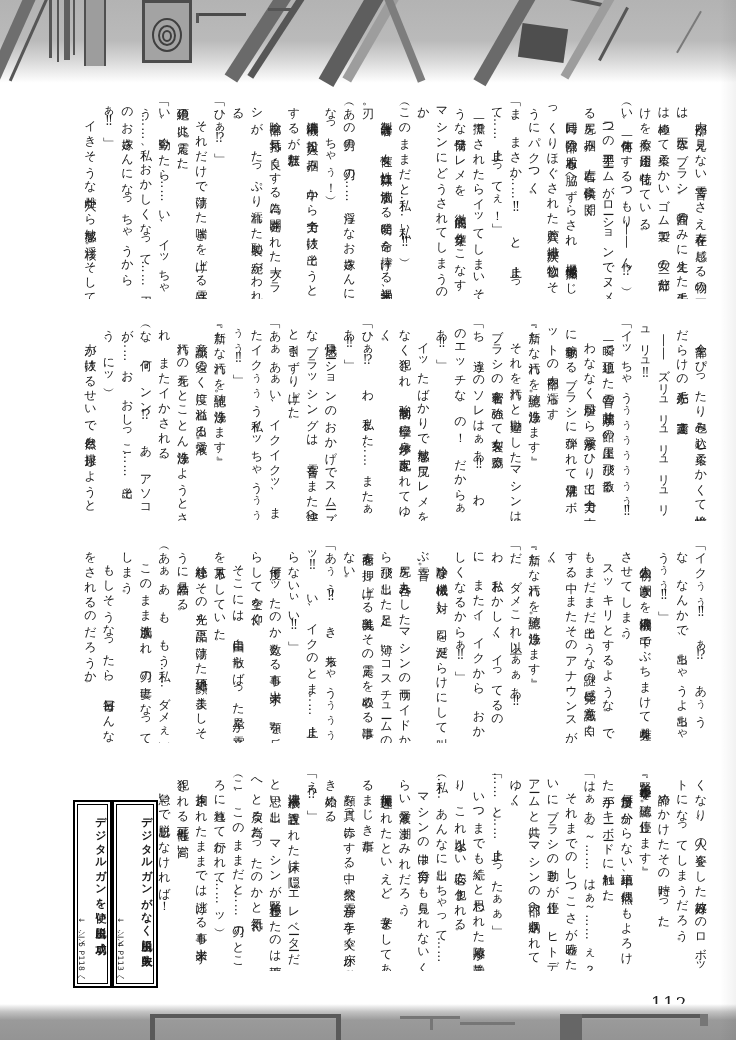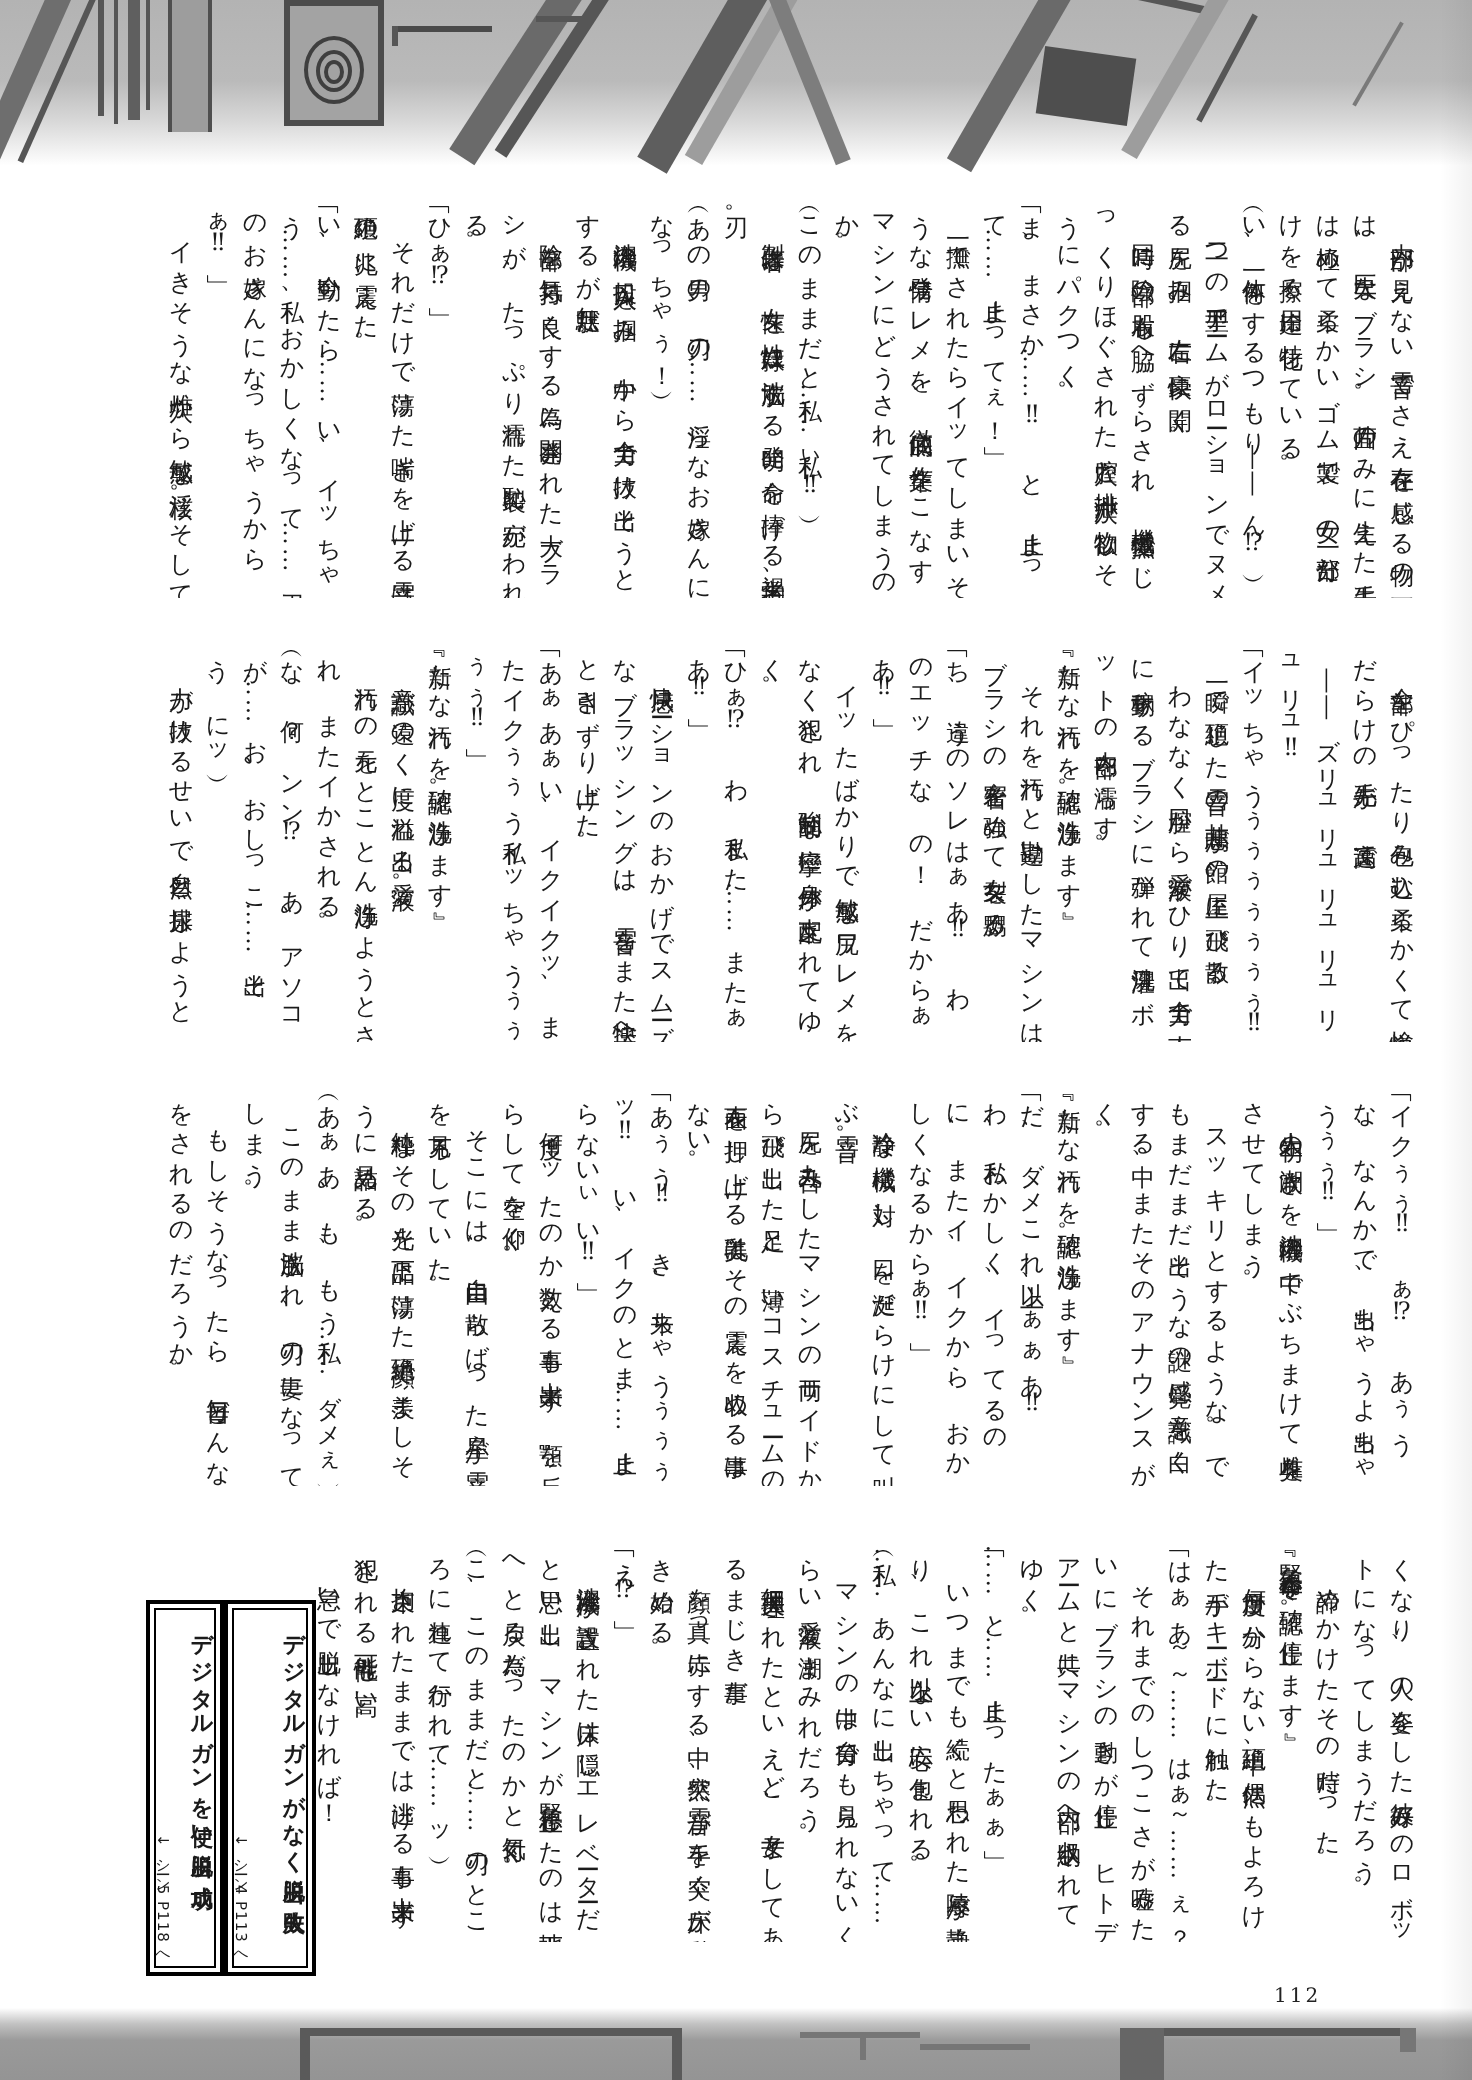--- a/index.html
+++ b/index.html
@@ -49,22 +49,22 @@
     font-weight:bold;font-size:11px;letter-spacing:1px;line-height:13px;
   }
   .choice .sub{
     position:absolute;bottom:6px;left:2px;
     writing-mode:vertical-rl;text-orientation:mixed;
     font-family:"DejaVu Sans","Liberation Sans",sans-serif;
     font-size:7.5px;letter-spacing:0.5px;line-height:9px;
   }
   
   .page-number{
-    position:absolute;top:993px;left:637px;
-    font-size:10px;letter-spacing:1.5px;color:#222;
+    position:absolute;top:993px;left:651px;
+    font-size:17px;letter-spacing:1.5px;color:#222;
   }
   .footer-band{
     position:absolute;top:1004px;left:0;width:736px;height:36px;overflow:hidden;
     background:linear-gradient(180deg,#ffffff 0%,#c2c2c2 22%,#9a9a9a 45%,#949494 100%);
   }
   .footer-band *{position:absolute;}
   .fdark{background:#5a5a5a;}
   .fmid{background:#767676;}
   .edge-shade{
     position:absolute;top:0;right:0;width:16px;height:1040px;

